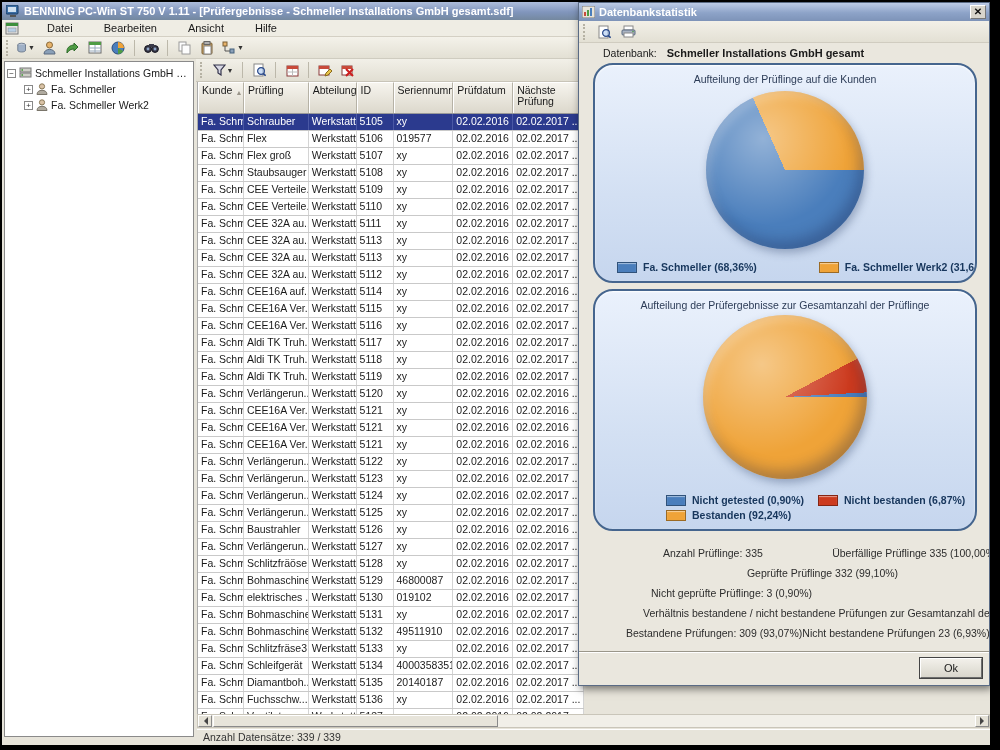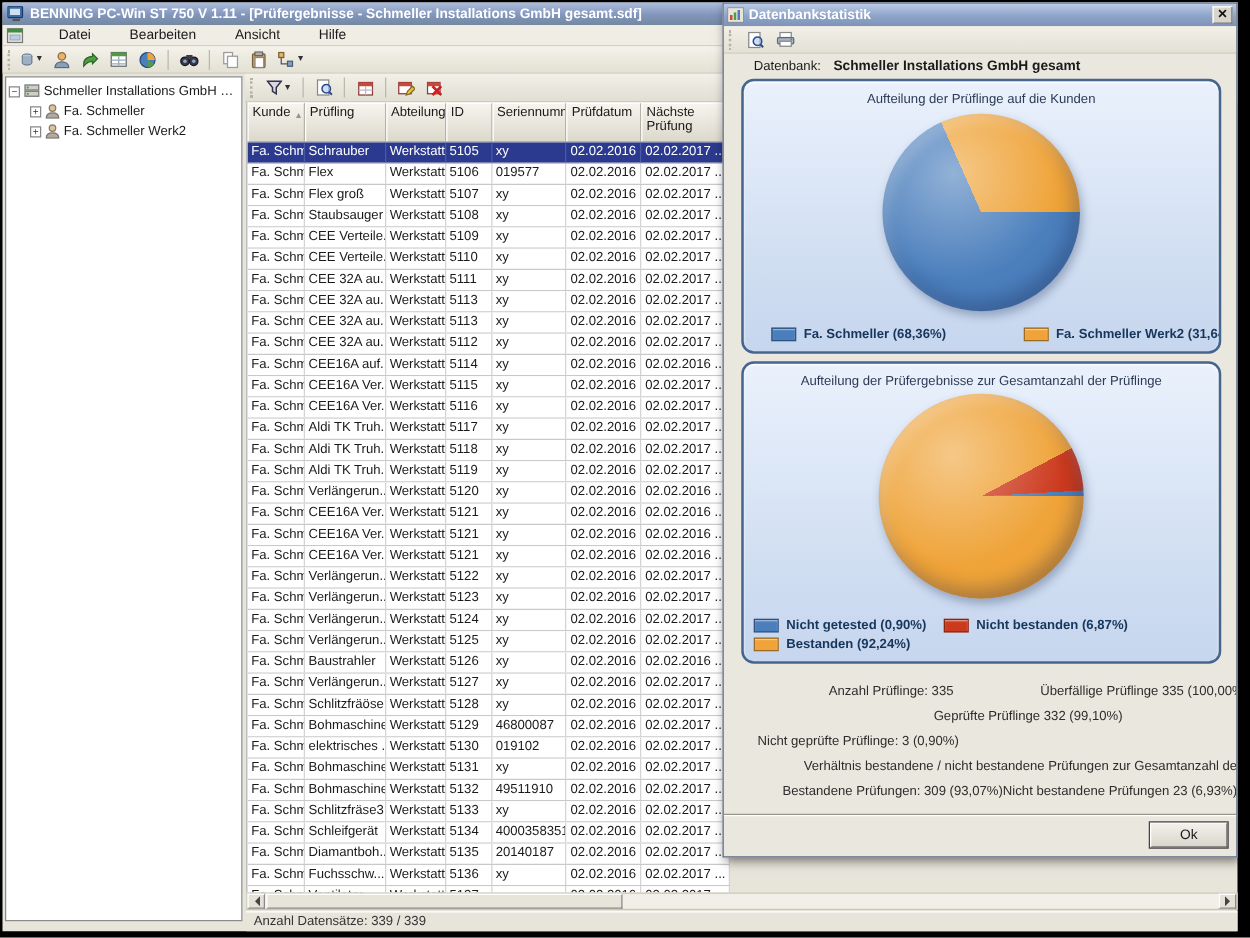--- a/index.html
+++ b/index.html
@@ -72,44 +72,44 @@
                   background:linear-gradient(180deg,#bccbe6 0%,#8da3c8 55%,#7d93b8 100%);
                   color:#fff; font-weight:bold; font-size:11px; }
   .dlg-close { margin-left:auto; width:16px; height:14px; background:#d8d5cc;
                border:1px solid; border-color:#fff #777 #777 #fff;
                font-size:10px; line-height:12px; text-align:center; color:#111; font-weight:bold; }
   .dlg-toolbar { height:22px; display:flex; align-items:center; gap:4px; padding:0 4px;
                  background:linear-gradient(180deg,#f2f0e8,#e3e0d4); border-bottom:1px solid #d0ccc0; }
   .db-row { height:18px; display:flex; align-items:center; gap:10px; padding:2px 0 0 24px; font-size:10.5px; }
   .db-name { font-weight:bold; font-size:11px; }
 
-  .chart-panel { margin:2px 12px 6px 14px; border:2px solid #45658e; border-radius:10px;
+  .chart-panel { margin:2px 12px 6px 14px; border:2px solid #45658e; border-radius:20px;
                  background:linear-gradient(180deg,#eaf1fc 0%,#d3e0f3 60%,#c6d6ee 100%);
                  position:relative; overflow:hidden; box-shadow:inset 0 1px 2px #fff; }
   .panel-1 { height:220px; }
   .panel-2 { height:242px; }
   .chart-title { text-align:center; padding-top:8px; font-size:10.5px; color:#2c3c57; }
   .pie { border-radius:50%; margin:6px auto 0; position:relative;
          box-shadow:inset -5px -8px 14px rgba(20,30,70,.30), inset 4px 6px 10px rgba(255,255,255,.25), 2px 4px 8px rgba(40,60,100,.35); }
   .pie::after { content:""; position:absolute; inset:0; border-radius:50%;
                 background:radial-gradient(circle at 36% 30%, rgba(255,255,255,.40), rgba(255,255,255,0) 58%); }
   .pie-1 { width:158px; height:158px; }
   .pie-2 { width:164px; height:164px; margin-top:4px; }
   .legend { position:absolute; bottom:8px; left:0; right:0; font-size:10.5px; font-weight:bold; color:#17365c; }
   .legend-1 { display:flex; padding-left:22px; gap:62px; }
-  .legend-2 { display:grid; grid-template-columns:152px auto; row-gap:3px; padding-left:8px; }
+  .legend-2 { display:grid; grid-template-columns:152px auto; row-gap:3px; padding-left:27px;margin-left:44px; }
   .legend-entry { display:flex; align-items:center; white-space:nowrap; }
   .swatch { display:inline-block; width:20px; height:11px; margin-right:6px; flex:0 0 20px;
             border:1px solid rgba(0,0,0,.35); box-shadow:inset 0 1px 1px rgba(255,255,255,.5); }
 
   .stats { padding-top:10px; font-size:10.5px; color:#2d2d2d; }
   .stats-line { height:20px; white-space:nowrap; overflow:hidden; }
   .sl-1 { display:flex; padding-left:84px; } .sl-1 .right { margin-left:auto; margin-right:-6px; }
   .sl-2 { padding-left:77px;text-align:center; }
-  .sl-3 { padding-left:27px; }
+  .sl-3 { padding-left:72px; }
   .sl-4 { padding-left:64px; }
   .sl-5 { display:flex; padding-left:47px; } .sl-5 .right { margin-left:auto; padding-right:4px; }
   .dlg-sep { margin:4px 0 0; border-top:1px solid #9a968a; border-bottom:1px solid #fff; }
   .ok-row { display:flex; justify-content:flex-end; padding:5px 7px 0 0; }
   .ok-btn { width:62px; height:20px; background:linear-gradient(180deg,#f2f0ea,#d9d6cc);
             border:1px solid; border-color:#fff #6d6d6d #6d6d6d #fff; outline:1px solid #444;
             font-size:11px; text-align:center; line-height:18px; }
 
   svg { display:block; }
 </style>

